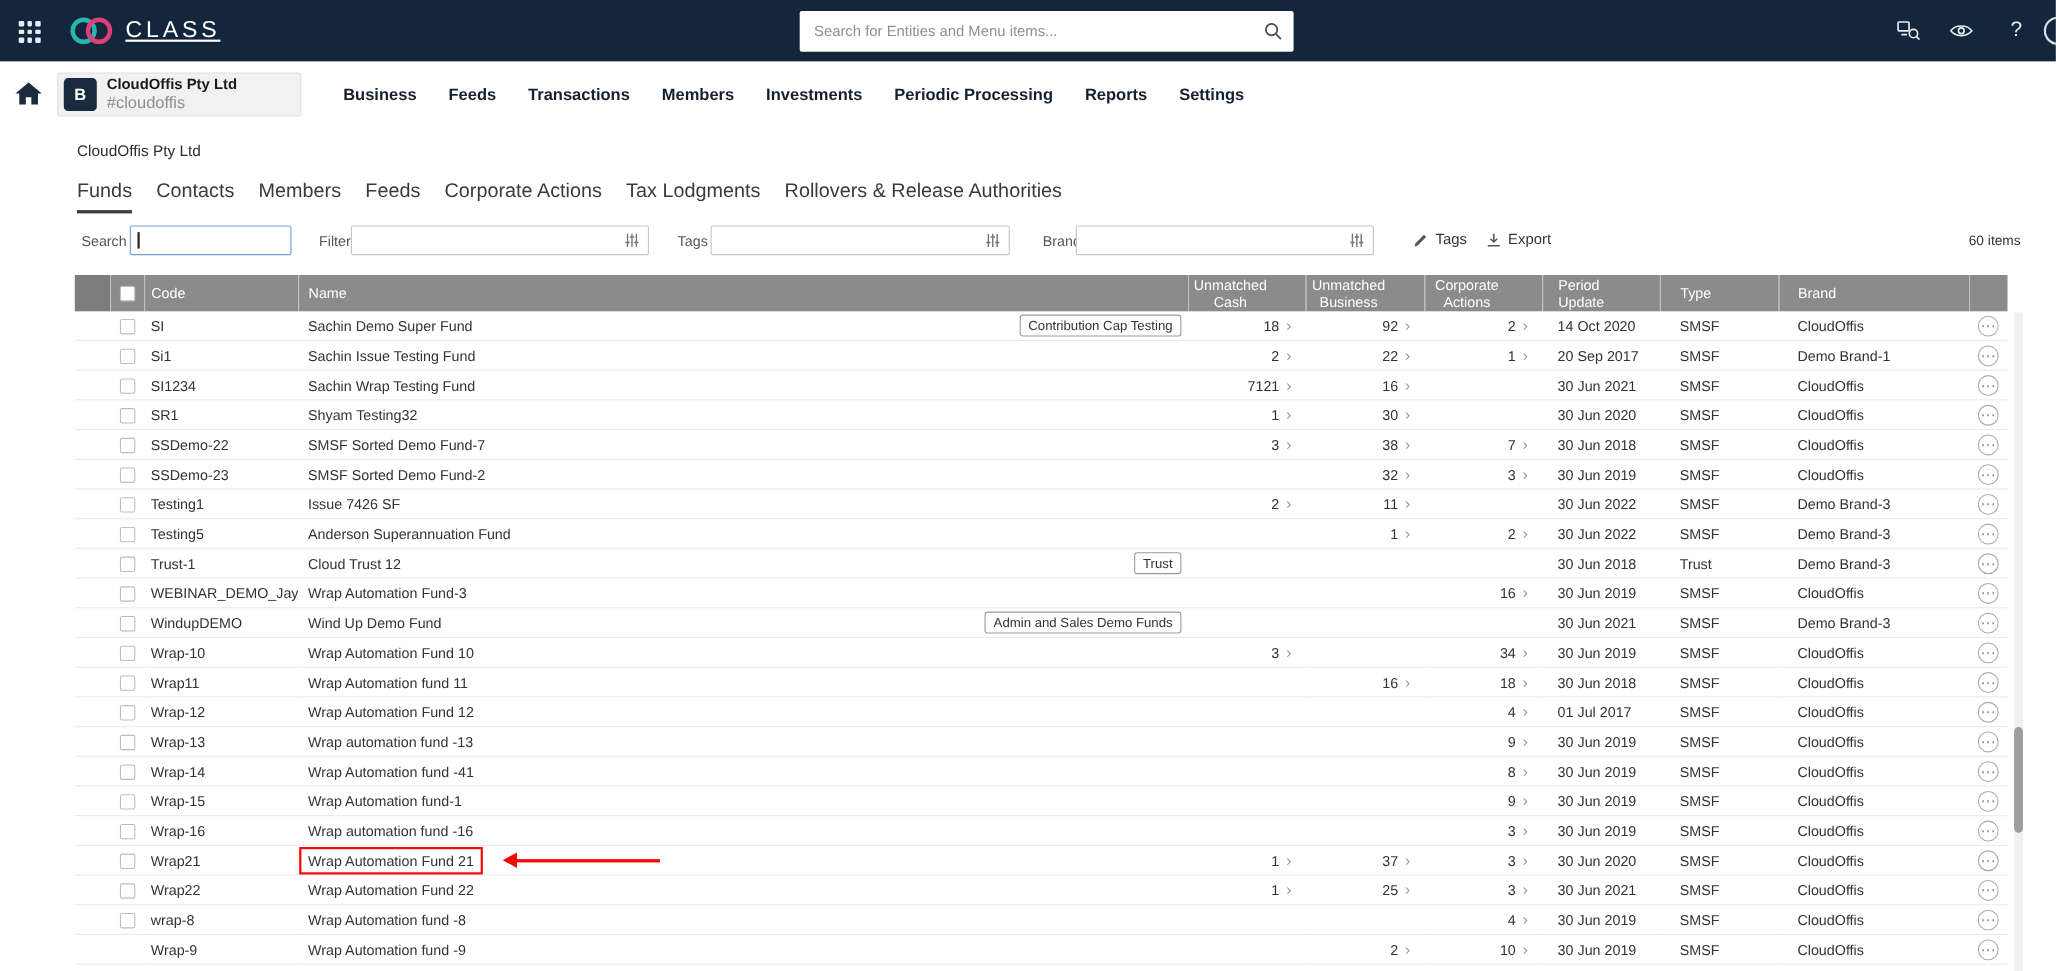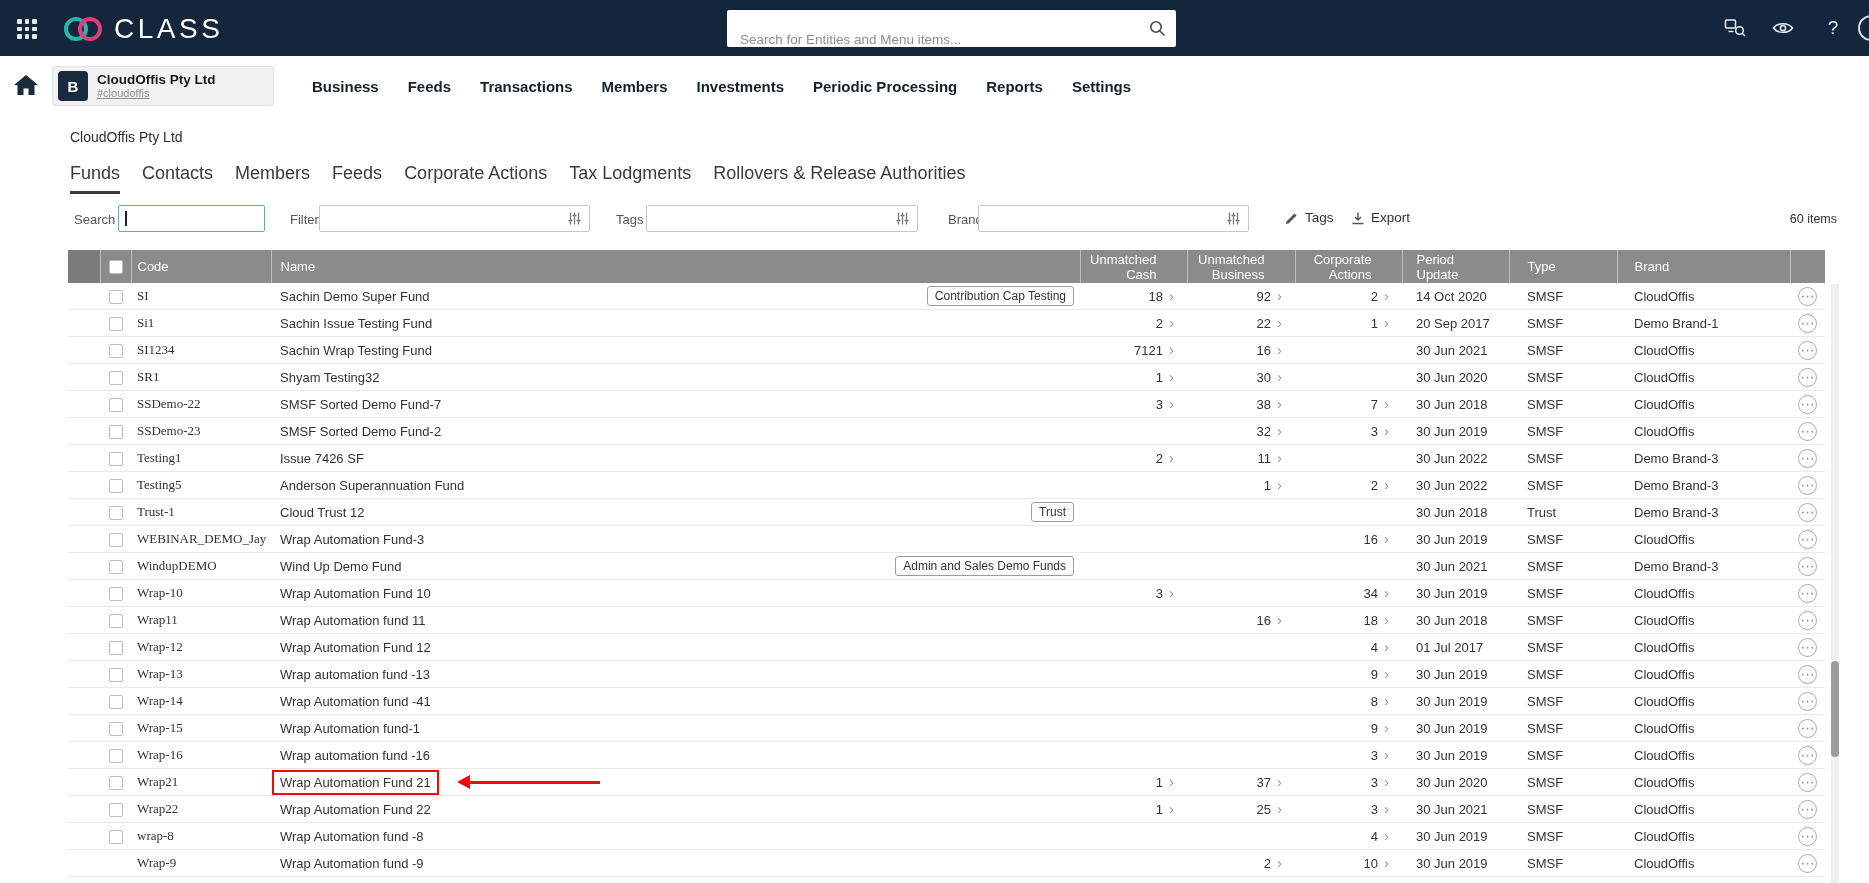--- a/index.html
+++ b/index.html
@@ -7,42 +7,42 @@
   body {
     overflow:hidden; position:relative; background:#fff;
     font-family:"Liberation Sans", sans-serif; color:#333;
   }
 
   
   .topbar{position:absolute;top:0;left:0;width:1869px;height:56px;background:var(--topbar-bg,#13263C);}
   .waffle{position:absolute;left:17px;top:19px;display:grid;grid-template-columns:repeat(3,5px);grid-auto-rows:5px;gap:2.5px;cursor:pointer;}
   .waffle i{width:4.5px;height:4.5px;background:#E8ECF1;border-radius:1px;}
   .logo{position:absolute;left:62px;top:13px;display:flex;align-items:center;gap:10px;}
-  .logo-text{color:#fff;font-size:28px;font-weight:500;letter-spacing:3.5px;}
+  .logo-text{color:#fff;font-size:21px;font-weight:500;letter-spacing:3.5px;text-decoration:underline;}
   .ring-teal{stroke:var(--logo-teal,#2AB5AC);}
   .ring-pink{stroke:var(--logo-magenta,#DE3F7B);}
-  .topbar-search{position:absolute;left:727px;top:10px;width:449px;height:37px;background:#fff;border-radius:2px;display:flex;align-items:flex-end;}
+  .topbar-search{position:absolute;left:727px;top:10px;width:449px;height:37px;background:#fff;border-radius:2px;display:flex;align-items:center;}
   .topbar-search input{flex:1;border:0;outline:0;font:13.5px "Liberation Sans",sans-serif;color:#333;padding:0 8px 0 13px;background:transparent;}
   .topbar-search input::placeholder{color:#8F8F8F;}
   .search-btn{width:38px;height:37px;display:flex;align-items:center;justify-content:center;cursor:pointer;}
   .tb-icon{position:absolute;top:0;height:56px;width:34px;display:flex;align-items:center;justify-content:center;cursor:pointer;color:#E9EDF2;}
   .icon-entities{left:1718px;}
   .icon-eye{left:1766px;}
   .icon-help{left:1816px;font-size:19px;}
   .icon-help::after{content:"?";}
   .tb-avatar{position:absolute;left:1858px;top:15px;width:26px;height:26px;border-radius:50%;border:2px solid rgba(255,255,255,.85);cursor:pointer;}
 
   
   .navbar{position:absolute;top:56px;left:0;width:1869px;height:60px;background:#fff;}
   .home-btn{position:absolute;left:13px;top:17px;width:28px;height:26px;color:var(--navy,#1B2B3E);cursor:pointer;}
   .entity-chip{position:absolute;left:52px;top:10px;height:40px;width:222px;display:flex;align-items:center;gap:9px;background:#F1F1F1;border:1px solid #E2E2E2;border-radius:3px;padding:0 12px 0 5px;cursor:pointer;}
   .entity-badge{width:30px;height:30px;border-radius:4px;background:var(--navy,#1B2B3E);color:#fff;font-size:15px;font-weight:700;display:flex;align-items:center;justify-content:center;flex:0 0 auto;}
   .entity-text{display:flex;flex-direction:column;line-height:1.18;overflow:hidden;}
   .entity-name{font-size:13.5px;font-weight:700;color:#1A1A1A;white-space:nowrap;}
-  .entity-handle{font-size:11px;color:#8F8F8F;text-decoration:underline;}
+  .entity-handle{font-size:15px;color:#8F8F8F;}
   .nav-menu{position:absolute;left:312px;top:0;height:60px;display:flex;align-items:center;gap:29px;}
   .nav-item{font-size:15px;font-weight:700;color:#14202E;cursor:pointer;white-space:nowrap;}
 
   
   .page-heading{position:absolute;top:129px;left:70px;font-size:14px;color:#2E2E2E;}
   .tabs{position:absolute;top:163px;left:70px;display:flex;gap:22px;}
   .tab{font-size:18px;color:#3A3A3A;padding-bottom:7px;cursor:pointer;white-space:nowrap;}
   .tab.active{border-bottom:3px solid #3C3C3C;}
 
   
@@ -62,30 +62,30 @@
 
   
   .table-wrap{position:absolute;top:250px;left:68px;width:1757px;}
   table{border-collapse:collapse;table-layout:fixed;width:1757px;}
   thead th{background:var(--header-gray,#8B8B8B);color:#fff;font-weight:400;font-size:13px;height:33px;vertical-align:middle;line-height:15px;}
   thead th:not(:first-child){border-left:1px solid rgba(255,255,255,.45);}
   th.th-expand{background:#7C7C7C;}
   th.th-check{text-align:center;}
   th.th-code{text-align:left;padding-left:6px;}
   th.th-name{text-align:left;padding-left:9px;}
-  th.th-num{text-align:right;padding-right:30px;}
+  th.th-num{padding-right:30px;}
   th.th-num .th-label{display:inline-block;max-width:74px;}
   th.th-pu{text-align:left;padding-left:14px;}
   th.th-pu .th-label{display:inline-block;max-width:52px;}
   th.th-type{text-align:left;padding-left:18px;}
   th.th-brand{text-align:left;padding-left:17px;}
   tbody td{height:26px;border-bottom:1px solid #EAEAEA;font-size:13px;color:#333;}
   .cell-check{text-align:center;}
   .checkbox{display:inline-block;width:14px;height:14px;border:1px solid #BDBDBD;border-radius:2px;background:#fff;vertical-align:middle;cursor:pointer;}
-  .cell-code{padding-left:6px;font-family:Liberation Serif, serif;}
+  .cell-code{padding-left:6px;}
   .name-wrap{display:flex;align-items:center;height:26px;padding:0 6px 0 9px;gap:8px;}
   .tag-chip{margin-left:auto;border:1px solid #9B9B9B;border-radius:3px;padding:1px 7px;font-size:12px;line-height:16px;color:#333;background:#fff;white-space:nowrap;}
   .cell-num{text-align:right;padding-right:13px;}
   .cell-link{display:inline-flex;align-items:center;gap:6px;cursor:pointer;}
   .chev::after{content:"›";color:#999;font-size:15px;line-height:1;}
   .cell-pu{padding-left:14px;}
   .cell-type{padding-left:18px;}
   .cell-brand{padding-left:17px;}
   .cell-actions{text-align:center;}
   .dots-icon{display:inline-flex;align-items:center;justify-content:center;width:19px;height:19px;border:1.5px solid #ACACAC;border-radius:50%;color:#8F8F8F;vertical-align:middle;cursor:pointer;}

